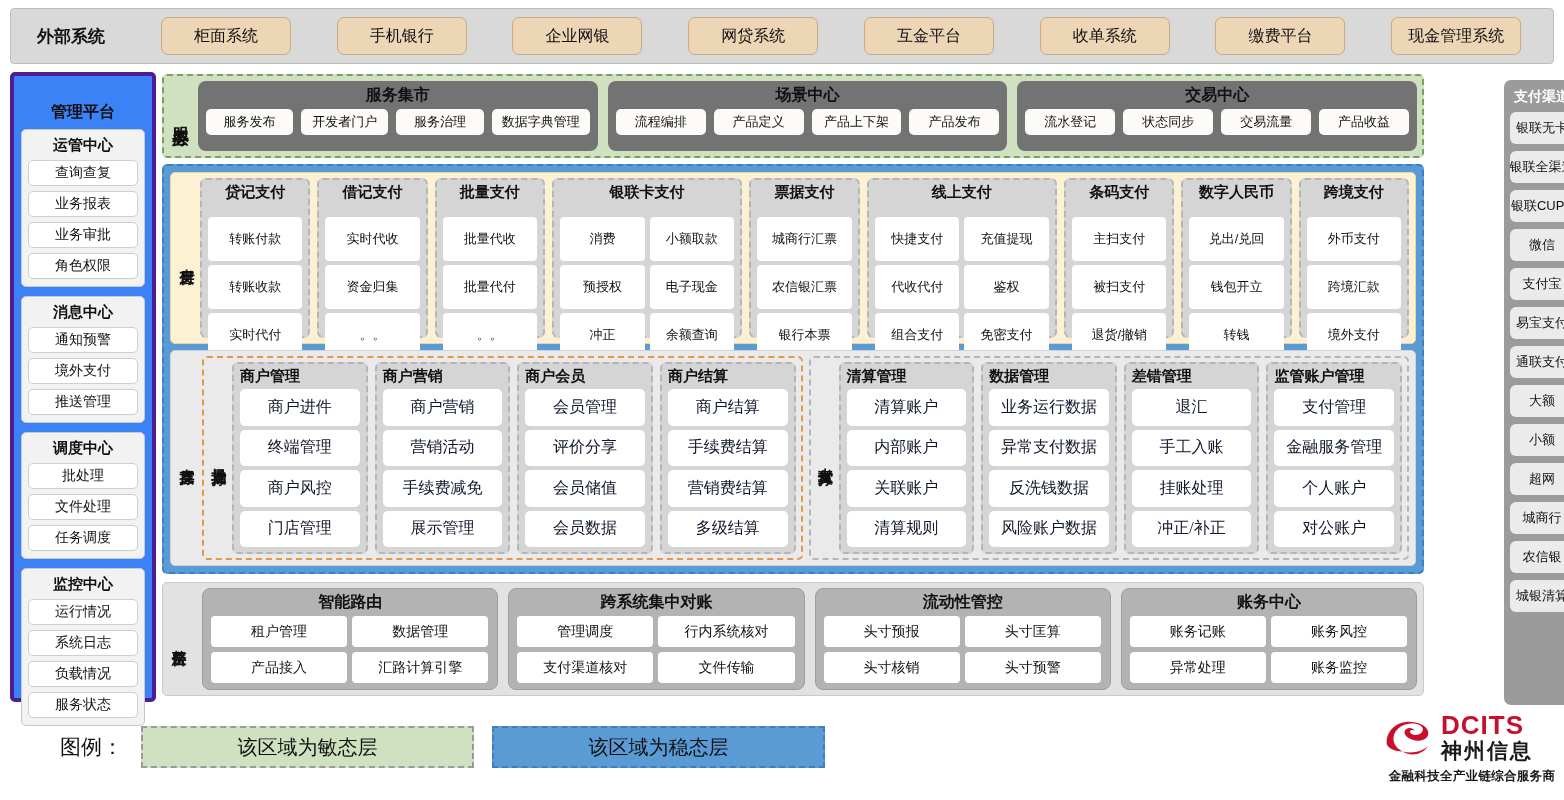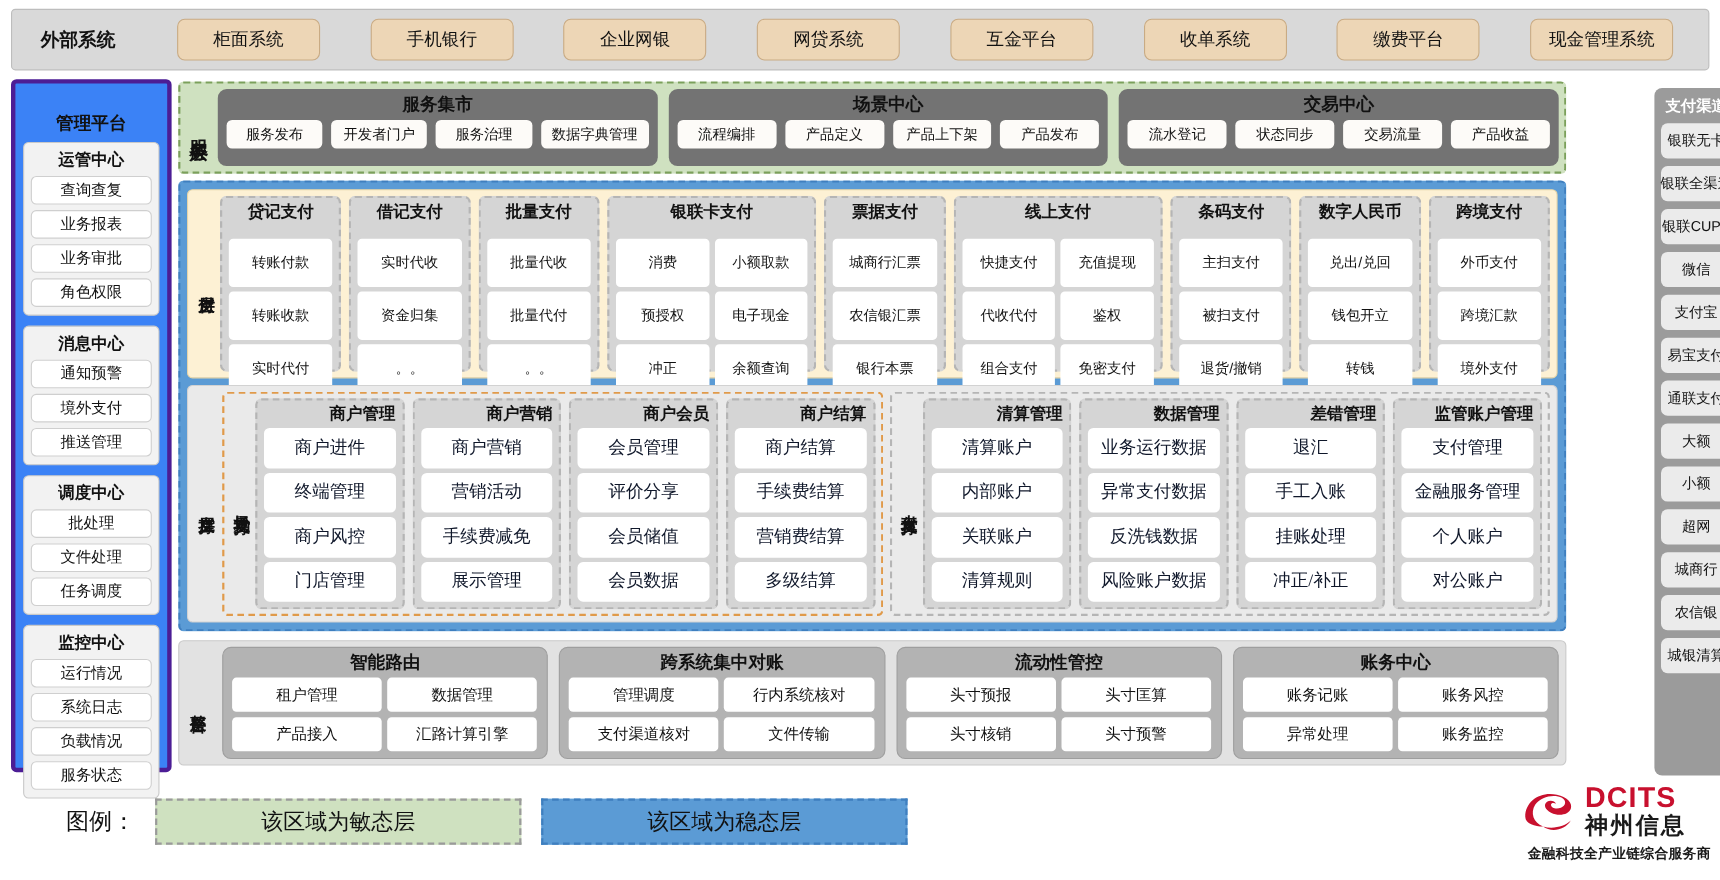--- a/index.html
+++ b/index.html
@@ -120,21 +120,21 @@
     flex: 1; display: flex; padding: 5px 6px; gap: 6px;
   }
   .sup-half { flex: 1; display: flex; border-radius: 5px; padding: 4px 5px; }
   .sup-half.scene { border: 2px dashed #e09a4a; }
   .sup-half.paysup { border: 2px dashed #b5b5b5; font-family: Liberation Serif, serif; }
   .sup-groups { flex: 1; display: flex; gap: 7px; margin-left: 4px; }
   .sup-group {
     background: #d5d5d5; border: 2px dashed #b5b5b5; border-radius: 6px;
     padding: 2px 6px 5px; flex: 1; display: flex; flex-direction: column;
   }
-  .sup-group-title { font-size: 15px; font-weight: bold; text-align: right; color: #111; padding: 1px 0 3px; }
+  .sup-group-title { font-size: 15px; font-weight: bold; text-align: left; color: #111; padding: 1px 0 3px; }
   .sup-cells { display: flex; flex-direction: column; gap: 4px; flex: 1; }
   .sup-cell {
     background: #ffffff; border-radius: 5px; flex: 1; min-height: 24px;
     display: flex; align-items: center; justify-content: center;
     font-size: 16px; color: #0f172a; white-space: nowrap;
   }
   .vlabel.small { font-size: 15px; letter-spacing: 1px; }
 
   
   .integ-layer {

